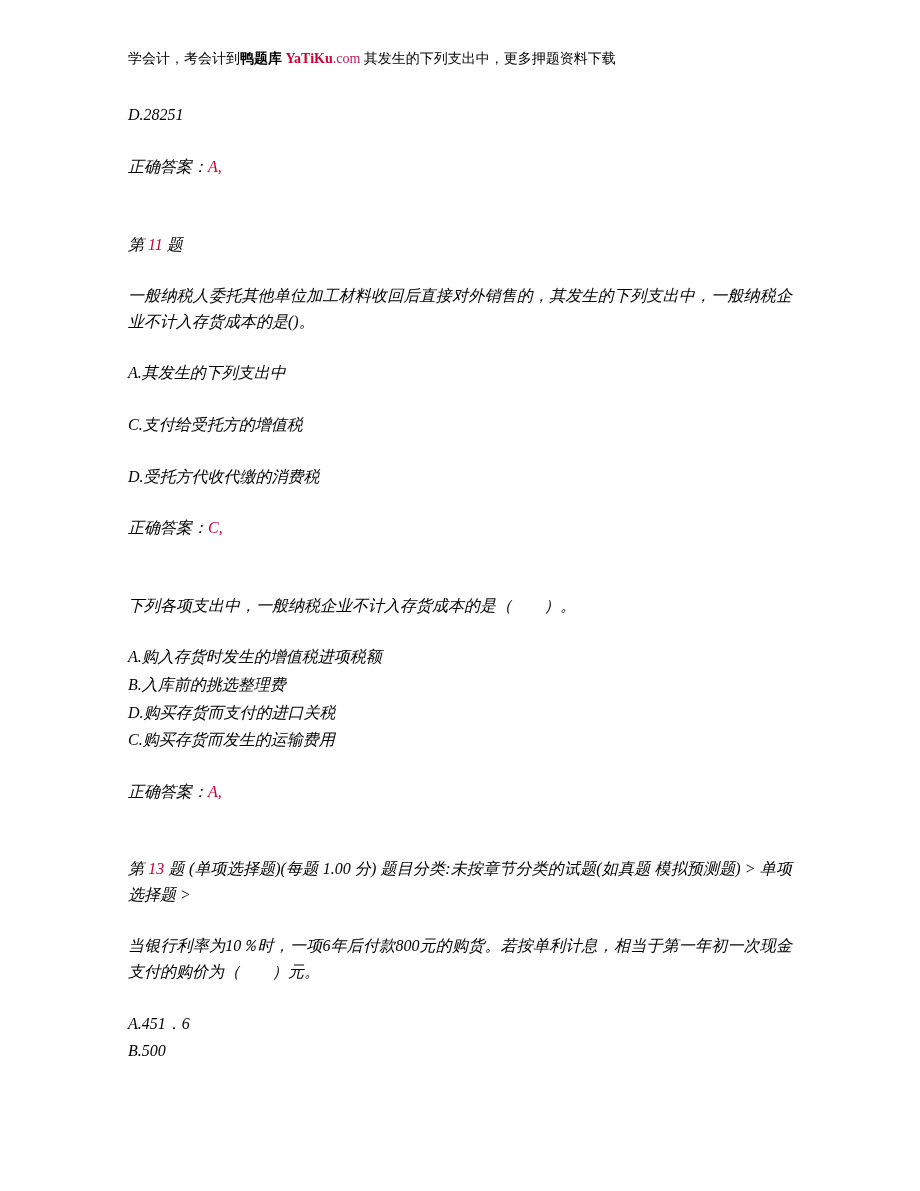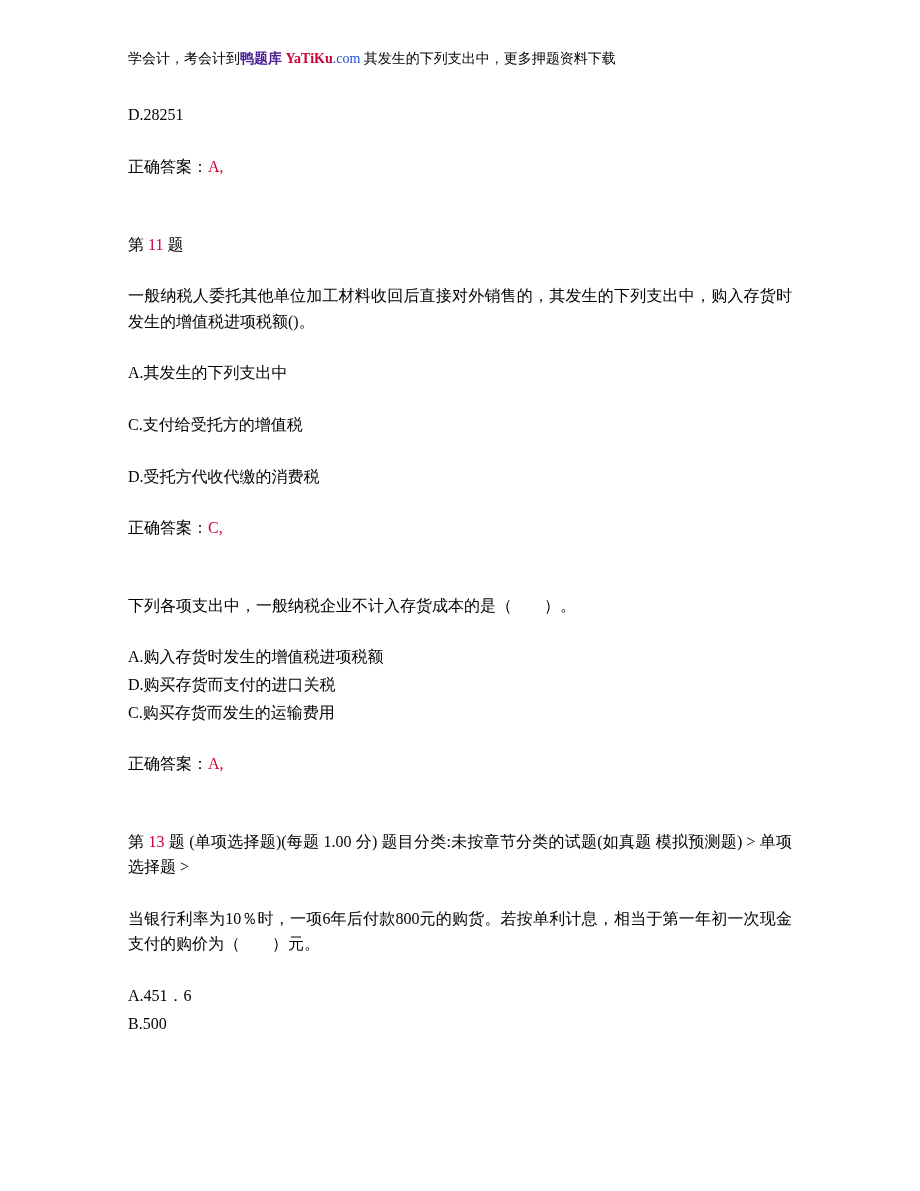--- a/index.html
+++ b/index.html
@@ -15,46 +15,47 @@
     width: 920px;
     min-height: 1191px;
     padding: 48px 128px 48px 128px;
     box-sizing: border-box;
   }
   .header {
     font-size: 14px;
     margin-bottom: 32px;
   }
   .header .green {
-    color: #4c1d95;
+    color: #000000;
     font-weight: bold;
   }
   .header .red {
     color: #cc0033;
     font-weight: bold;
     font-family: "Times New Roman", serif;
     text-align: right;
   }
   .header .blue {
-    color: #1d4ed8;
+    color: #be185d;
   }
   .block {
     margin-bottom: 26px;
   }
   .red-num {
     color: #cc0033;
   }
   .spacer {
     height: 26px;
   }
   .options-stack p {
     margin: 2px 0;
   }
   p {
     margin: 0;
+    font-style: italic;
   }
   .q-stem {
     text-align: justify;
   }
 </style>
 </head>
 <body>
 
 <div class="page">
 
@@ -72,21 +73,21 @@
   </div>
 
   <div class="spacer"></div>
 
   <div class="block">
     <p>
       <span>第 </span><span class="red-num">11</span><span> 题</span>
     </p>
   </div>
   <div class="block">
-    <p class="q-stem">一般纳税人委托其他单位加工材料收回后直接对外销售的，其发生的下列支出中，购入存货时发生的增值税进项税额()。</p>
+    <p class="q-stem">一般纳税人委托其他单位加工材料收回后直接对外销售的，其发生的下列支出中，一般纳税企业不计入存货成本的是()。</p>
   </div>
   <div class="block">
       <p>A.其发生的下列支出中</p>
     </div>
   <div class="block">
       <p>C.支付给受托方的增值税</p>
     </div>
   <div class="block">
       <p>D.受托方代收代缴的消费税</p>
     </div>
@@ -96,20 +97,21 @@
     </p>
   </div>
 
   <div class="spacer"></div>
 
   <div class="block">
     <p class="q-stem">下列各项支出中，一般纳税企业不计入存货成本的是（　　）。</p>
   </div>
   <div class="block options-stack">
     <p>A.购入存货时发生的增值税进项税额</p>
+    <p>B.入库前的挑选整理费</p>
     <p>D.购买存货而支付的进口关税</p>
     <p>C.购买存货而发生的运输费用</p>
   </div>
   <div class="block">
     <p>
       <span>正确答案：</span><span class="red-num">A,</span>
     </p>
   </div>
 
   <div class="spacer"></div>

